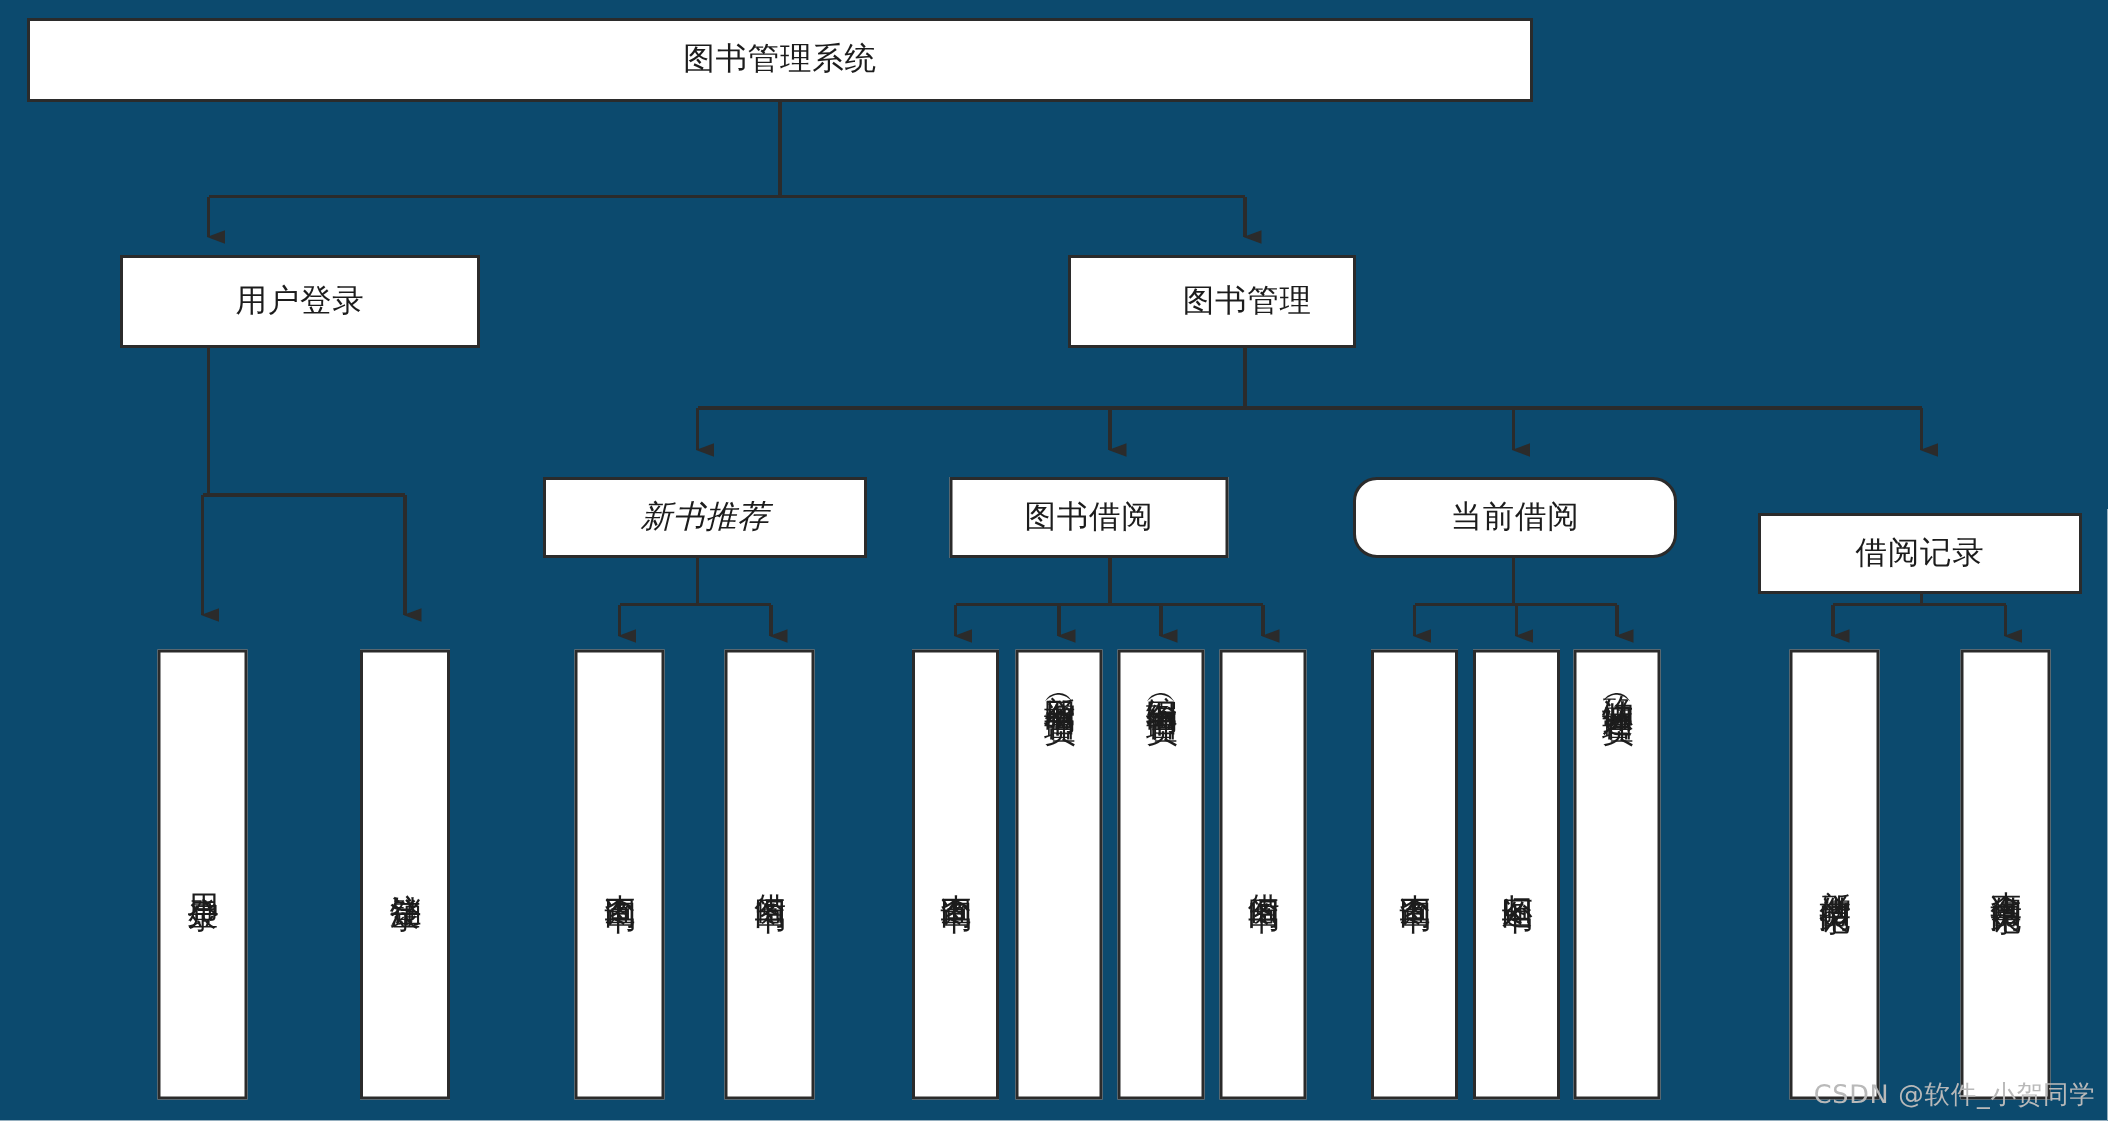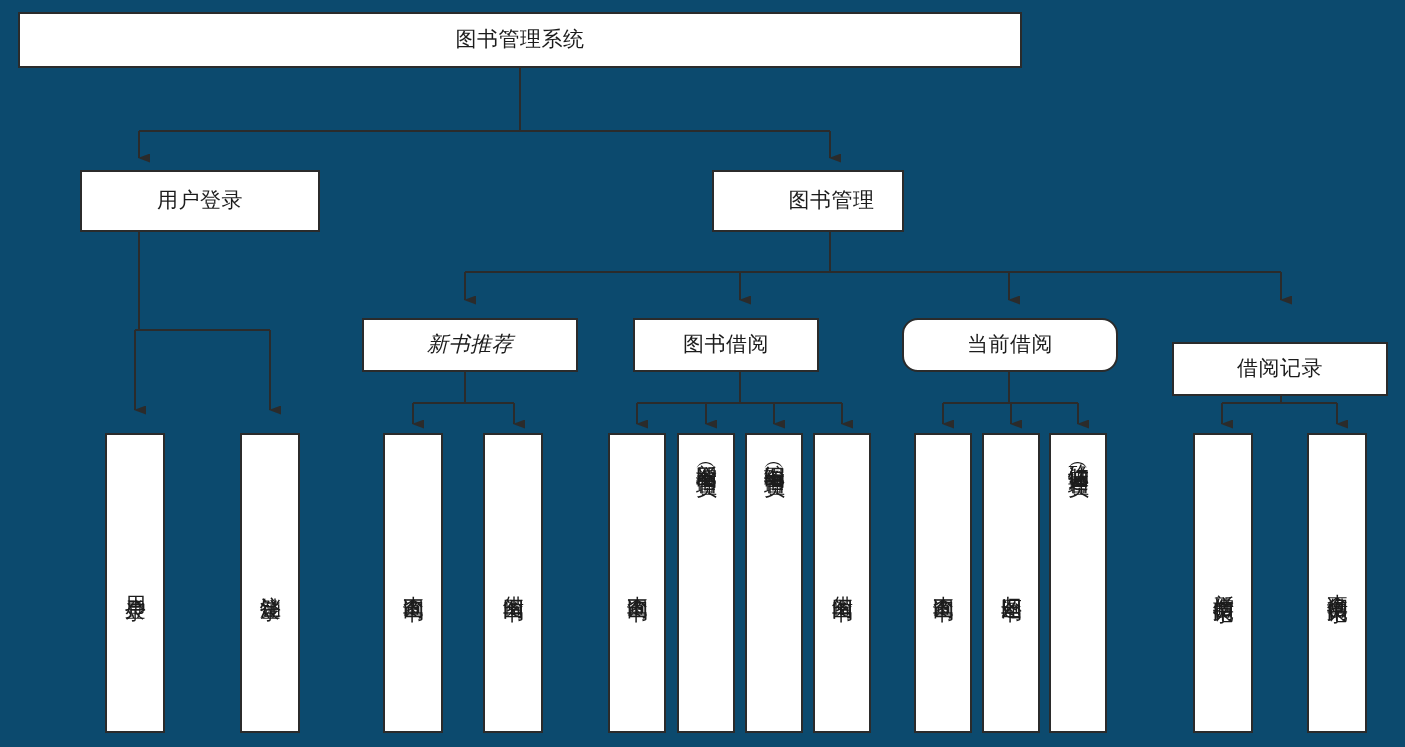--- a/index.html
+++ b/index.html
@@ -142,13 +142,14 @@
   <div class="node node-v" style="left:745px; top:433px; width:58px; height:300px;">编辑图书（管理员）</div>
   <div class="node node-v center-v" style="left:813px; top:433px; width:58px; height:300px;">借阅图书</div>
 
   <div class="node node-v center-v" style="left:914px; top:433px; width:58px; height:300px;">查询图书</div>
   <div class="node node-v center-v" style="left:982px; top:433px; width:58px; height:300px;">归还图书</div>
   <div class="node node-v" style="left:1049px; top:433px; width:58px; height:300px;">确认归还（管理员）</div>
 
   <div class="node node-v center-v" style="left:1193px; top:433px; width:60px; height:300px;">新增借阅记录</div>
   <div class="node node-v center-v" style="left:1307px; top:433px; width:60px; height:300px;">查询借阅记录</div>
 
+  <div id="watermark">CSDN @软件_小贺同学</div>
 </div>
 
 </body></html>

